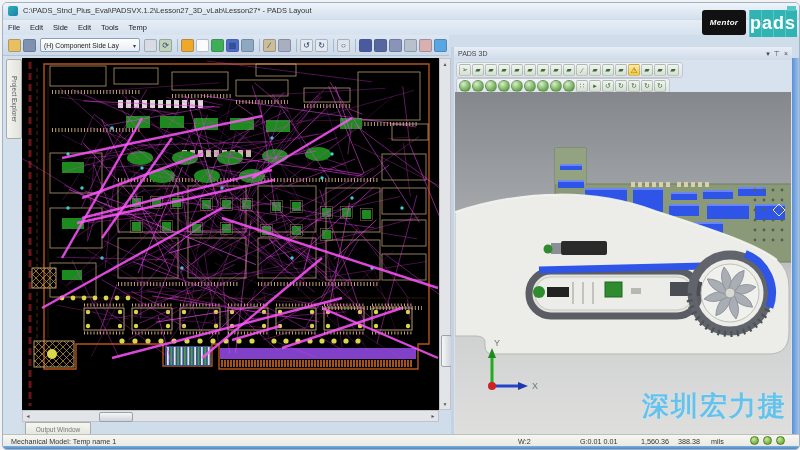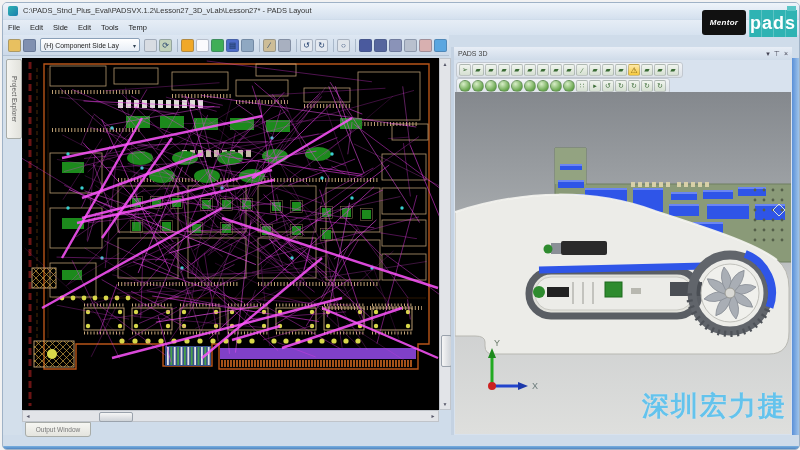--- a/index.html
+++ b/index.html
@@ -935,15 +935,26 @@
               <text x="2" y="-40" font-size="9" fill="#6a7a6a" font-family="Liberation Sans, sans-serif">Y</text>
               <text x="40" y="3" font-size="9" fill="#6a7a7a" font-family="Liberation Sans, sans-serif">X</text>
             </g>
           </svg>
           <div id="wm" style="color: rgb(94, 194, 238); margin-top: 20px;">深圳宏力捷</div>
     </div>
   </div>
 
   <div id="rightedge"></div>
 
+  <div id="statusbar">
+    <span class="sseg" style="left:8px">Mechanical Model: Temp name 1</span>
+    <span class="sseg" style="left:515px">W:2</span>
+    <span class="sseg" style="left:577px">G:0.01 0.01</span>
+    <span class="sseg" style="left:638px">1,560.36</span>
+    <span class="sseg" style="left:675px">388.38</span>
+    <span class="sseg" style="left:708px">mils</span>
+    <span class="scircle" style="left:747px"></span>
+    <span class="scircle" style="left:760px"></span>
+    <span class="scircle" style="left:773px"></span>
+  </div>
   <div id="bottomedge"></div>
  </div>
 </div>
 
 </body></html>

